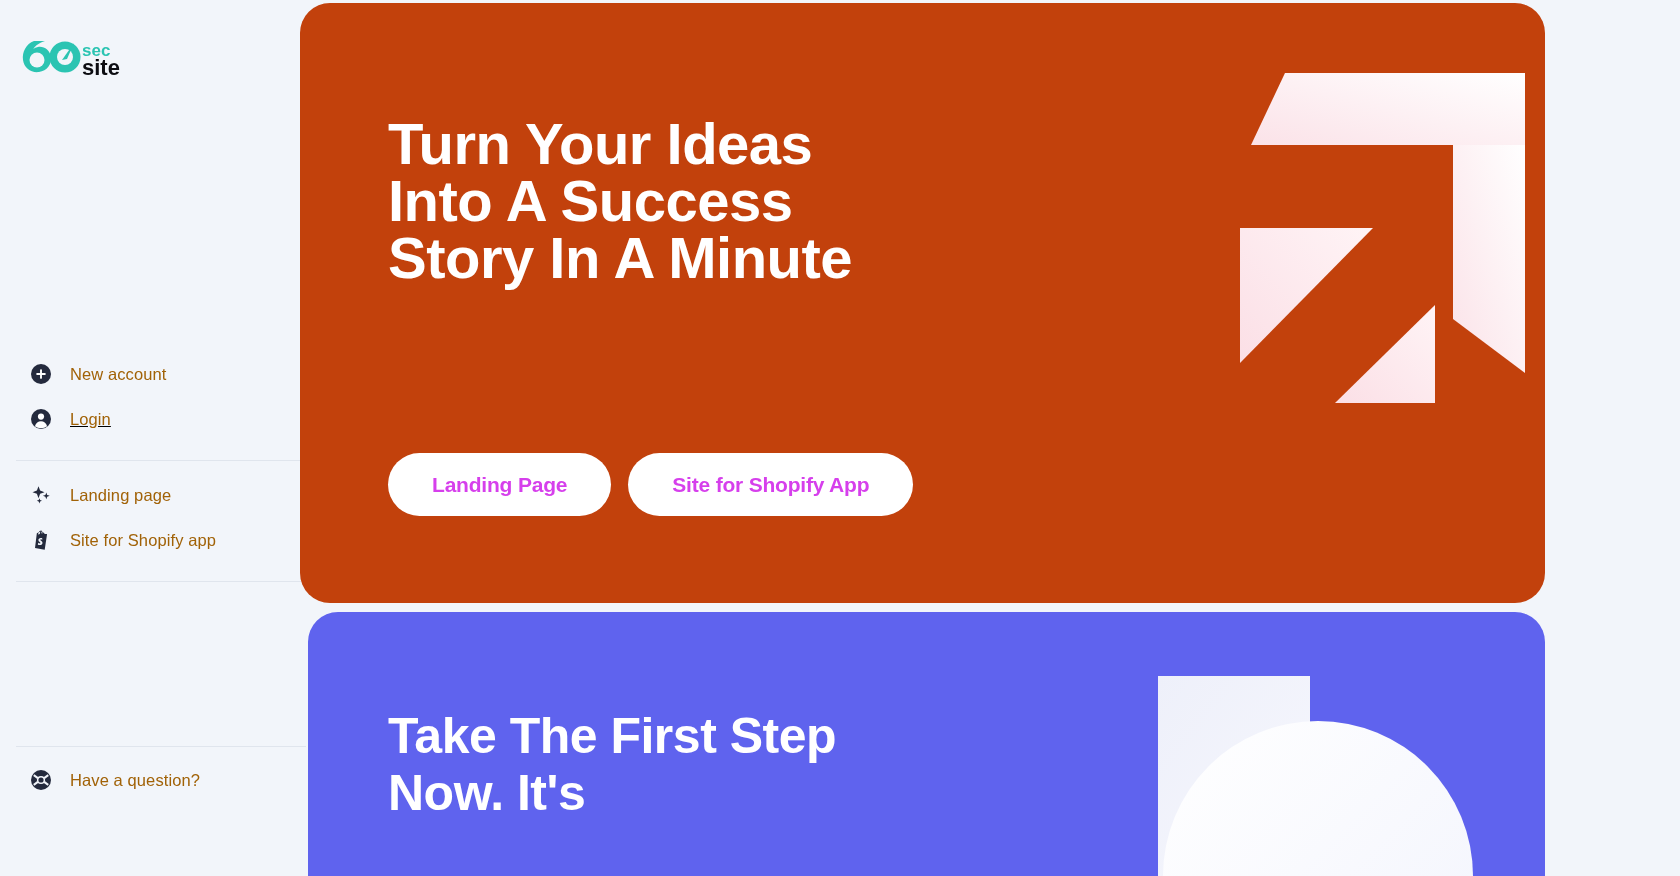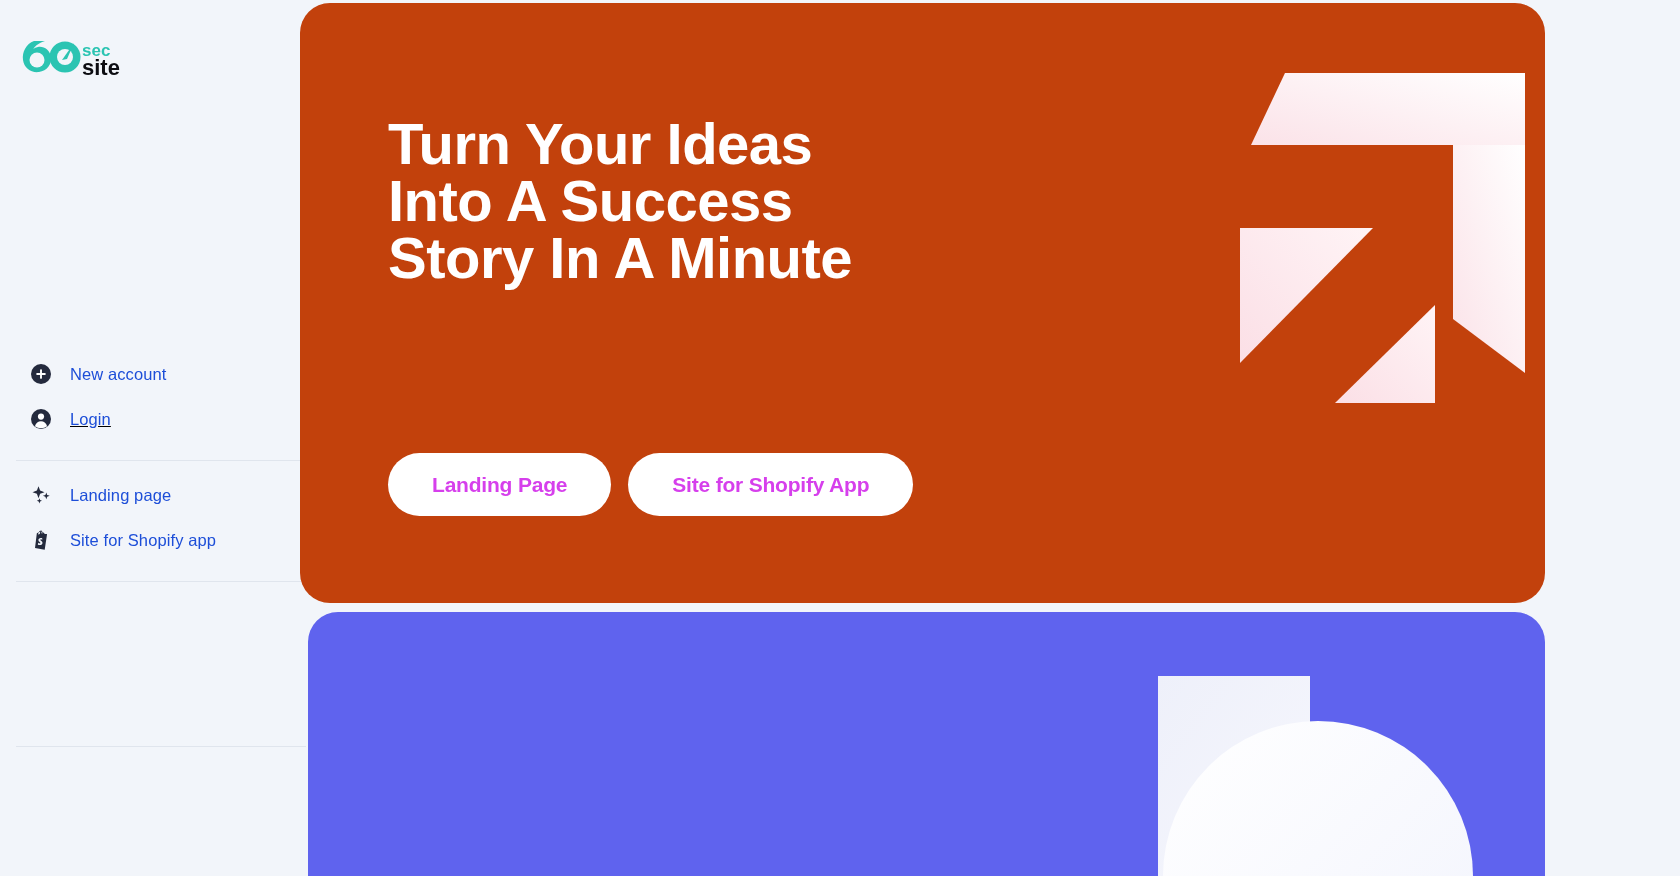--- a/index.html
+++ b/index.html
@@ -19,21 +19,21 @@
   }
   .logo { position:absolute; left:18px; top:30px; width:120px; height:46px; }
   .nav-group { position:absolute; left:0; width:300px; }
   .nav-item {
     display:flex; align-items:center; gap:18px;
     height:44px; padding-left:30px; cursor:pointer;
   }
   .nav-icon { width:22px; height:22px; flex:0 0 22px; display:block; }
   .nav-icon svg { display:block; width:22px; height:22px; }
   .nav-label {
-    font-size:16.5px; color:#1d4ed8; font-weight:400;
+    font-size:16.5px; color:#a16207; font-weight:400;
     letter-spacing:.1px; white-space:nowrap;
   }
   .divider {
     position:absolute; left:16px; width:290px; height:1px;
     background:#E0E5ED;
   }
 
   
   .main { position:relative; width:1380px; height:876px; }
 
@@ -156,20 +156,36 @@
       </div>
     </div>
 
     <div class="divider" style="top:581px;"></div>
 
     <div class="nav-group" style="top:593px;">
     </div>
 
     <div class="divider" style="top:746px;"></div>
 
+    <div class="nav-group" style="top:758px;">
+      <div class="nav-item">
+        <span class="nav-icon">
+          <svg viewBox="0 0 22 22" xmlns="http://www.w3.org/2000/svg">
+            <circle cx="11" cy="11" r="10" fill="#242A3D"></circle>
+            <circle cx="11" cy="11" r="4.1" fill="#F2F5FA"></circle>
+            <path d="M4.3 5.2 L8.5 8.3 L7.2 9.9 L3.2 7 Z" fill="#F2F5FA"></path>
+            <path d="M17.7 5.2 L18.8 7 L14.8 9.9 L13.5 8.3 Z" fill="#F2F5FA"></path>
+            <path d="M3.2 15 L7.2 12.1 L8.5 13.7 L4.3 16.8 Z" fill="#F2F5FA"></path>
+            <path d="M18.8 15 L17.7 16.8 L13.5 13.7 L14.8 12.1 Z" fill="#F2F5FA"></path>
+            <circle cx="11" cy="11" r="2.6" fill="#242A3D"></circle>
+          </svg>
+        </span>
+        <span class="nav-label">Have a question?</span>
+      </div>
+    </div>
   </aside>
 
   <main class="main">
 
     <section class="hero">
       <h1 class="hero-h1">Turn Your Ideas Into A Success Story In A Minute</h1>
 
       <div class="cta-row">
         <button class="btn">Landing Page</button>
         <button class="btn">Site for Shopify App</button>
@@ -193,20 +209,21 @@
           <path d="M248 72 L320 72 L320 300 L248 246 Z" fill="url(#gA)"></path>
 
           <path d="M35 155 L168 155 L35 290 Z" fill="url(#gB)"></path>
 
           <path d="M230 232 L230 330 L130 330 Z" fill="url(#gB)"></path>
         </svg>
       </div>
     </section>
 
     <section class="section-blue">
+      <h1 class="blue-h1">Take The First Step Now. It's</h1>
 
       <div class="blue-art">
         <svg viewBox="0 0 400 200" xmlns="http://www.w3.org/2000/svg">
           <defs>
             <linearGradient id="gC" x1="0" y1="0" x2="1" y2="1">
               <stop offset="0" stop-color="#EEF0FA"></stop>
               <stop offset="1" stop-color="#F6F7FD"></stop>
             </linearGradient>
             <linearGradient id="gD" x1="0" y1="0" x2="1" y2="1">
               <stop offset="0" stop-color="#FFFFFF"></stop>

